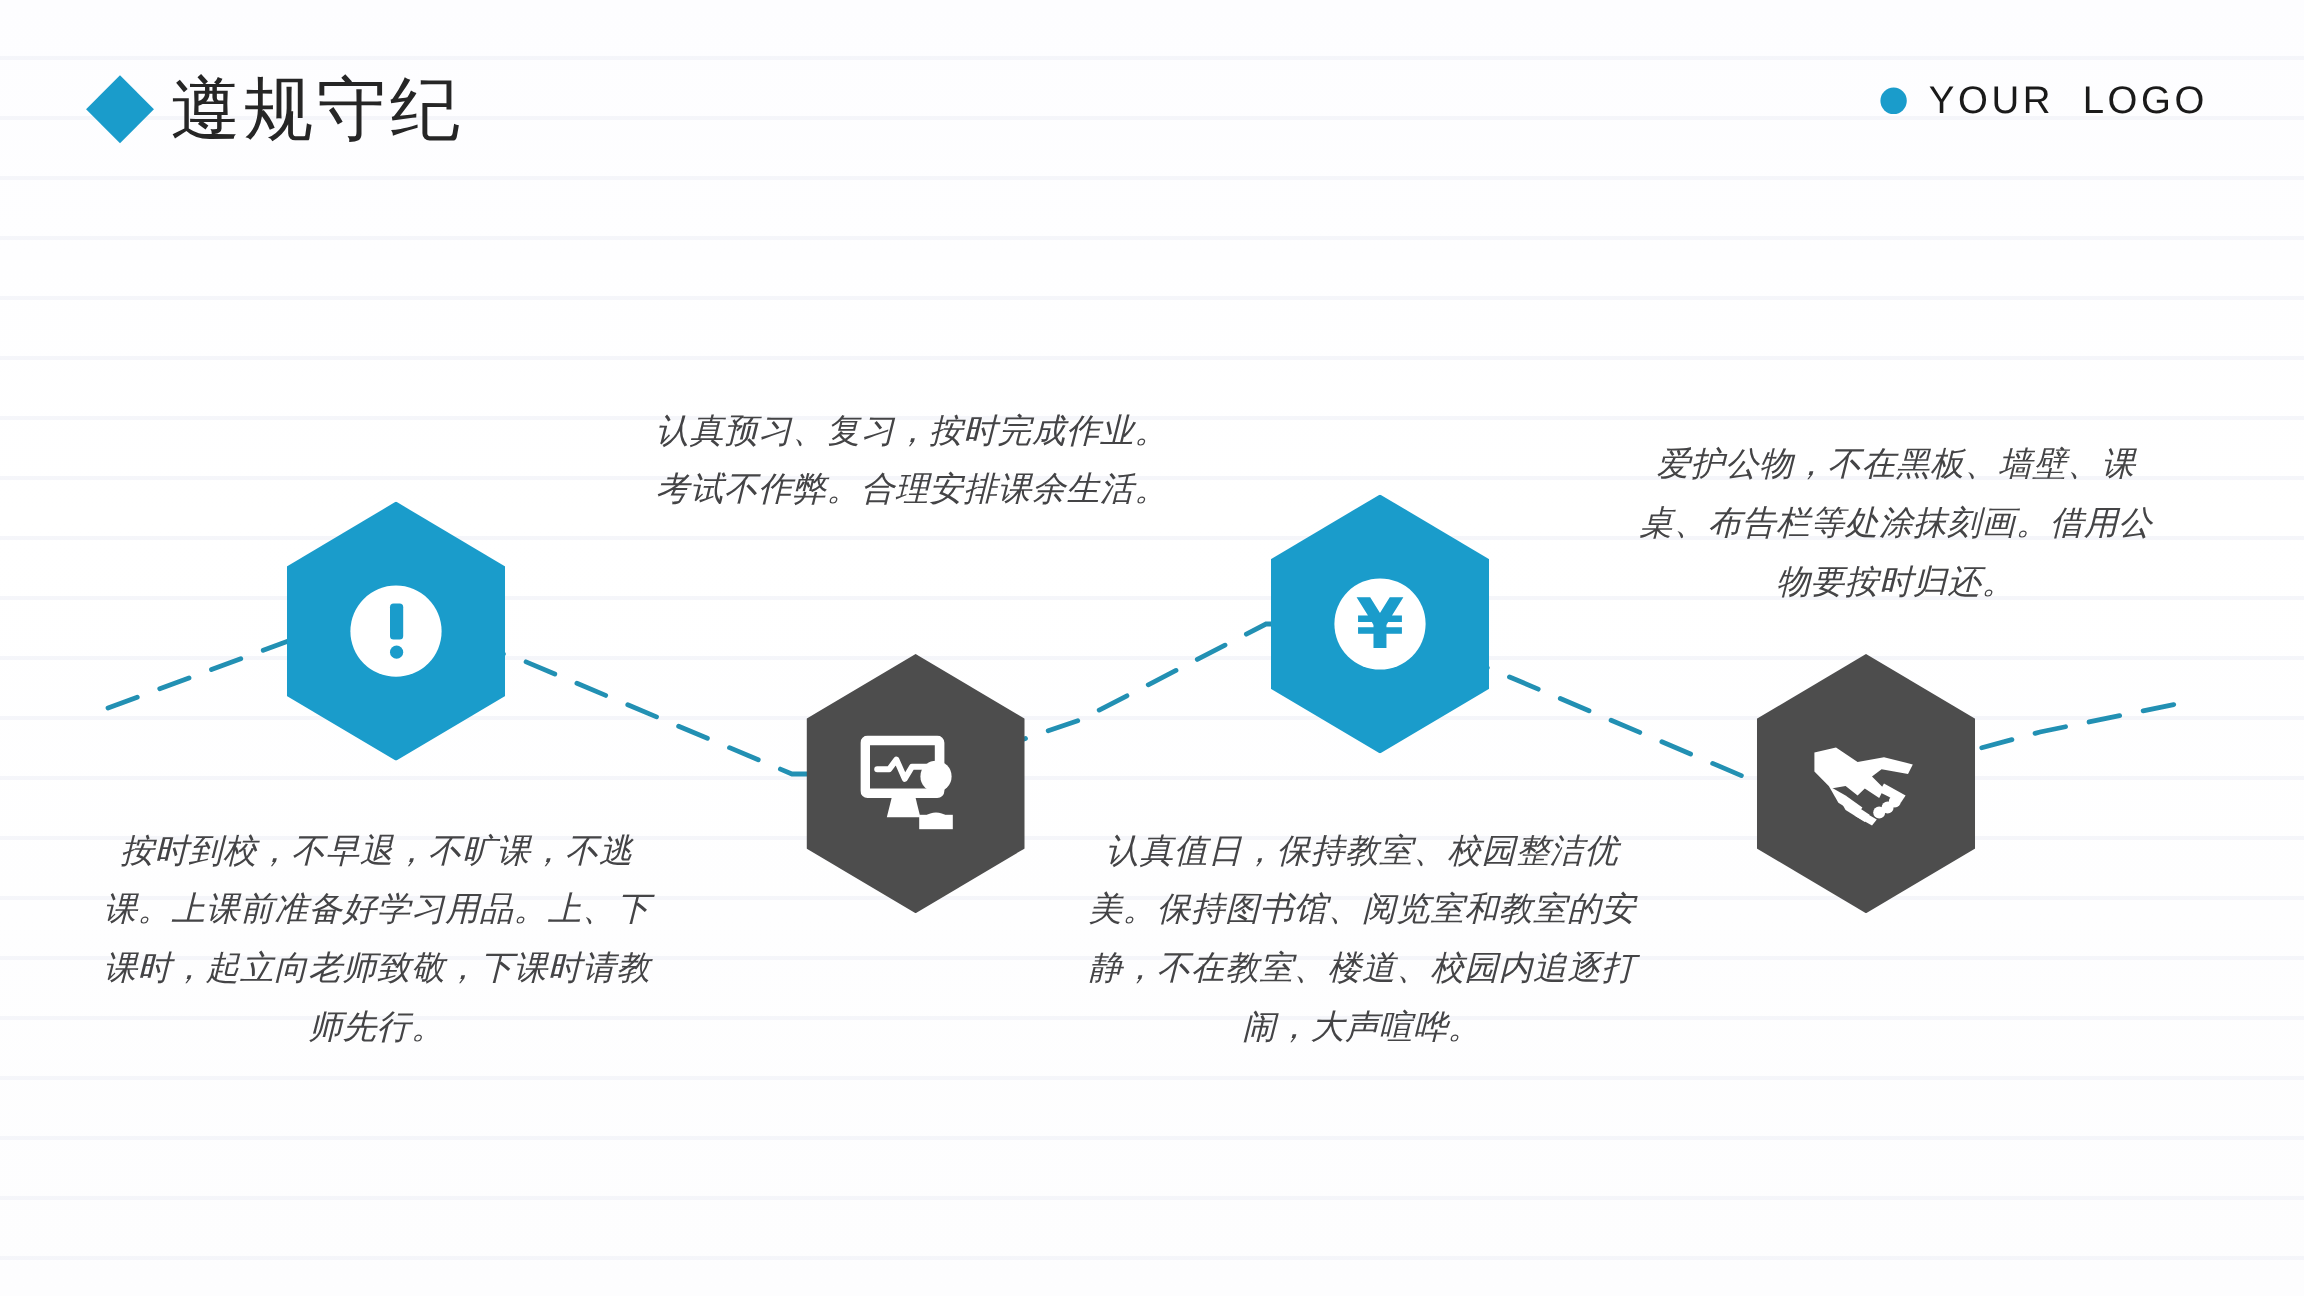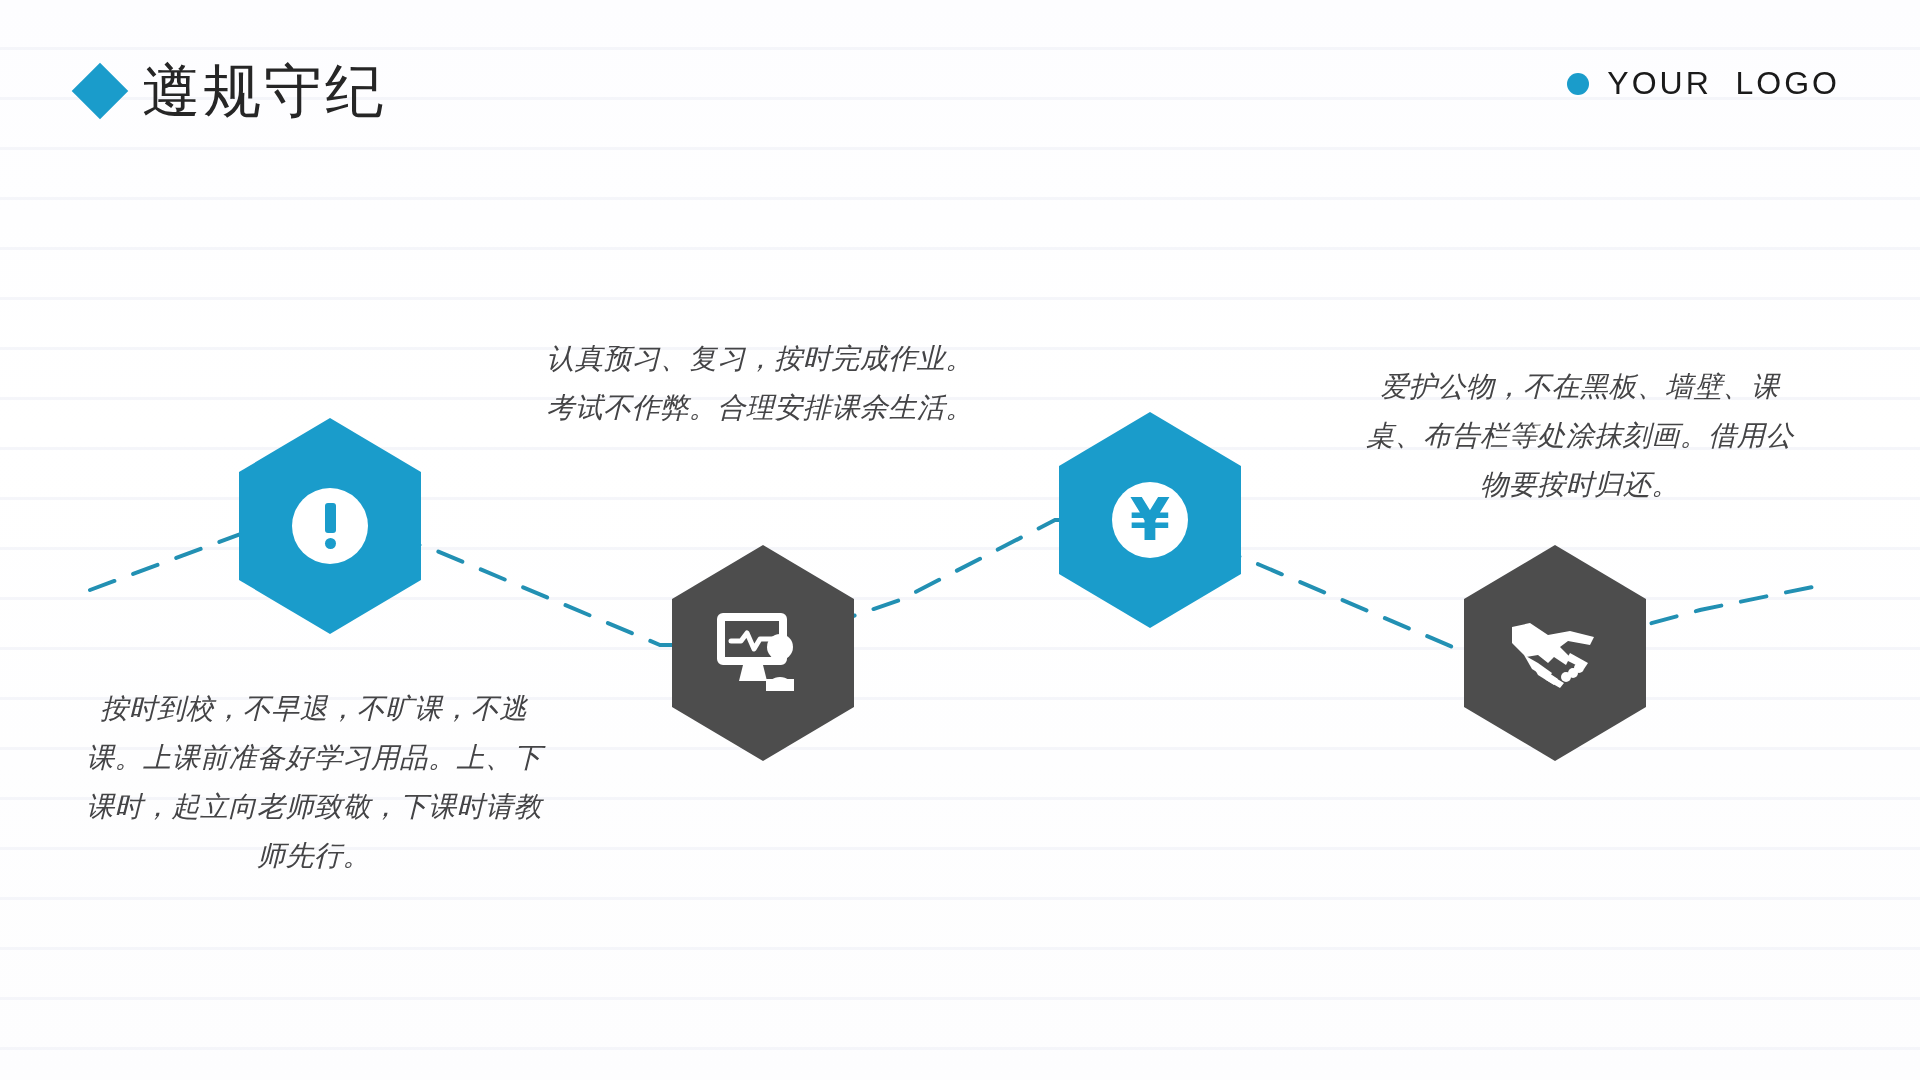--- a/index.html
+++ b/index.html
@@ -163,15 +163,16 @@
       <path d="M 30 50 L 46 60 L 56 66 L 52 71 L 38 63 Z" fill="#ffffff"></path>
       <circle cx="58" cy="60" r="5" fill="#ffffff"></circle>
       <circle cx="65" cy="56" r="5" fill="#ffffff"></circle>
       <circle cx="71" cy="51" r="5" fill="#ffffff"></circle>
       <path d="M 62 36 L 80 46 L 76 52 L 58 43 Z" fill="#ffffff"></path>
     </svg>
   </div>
 
   <div class="para" id="para-1">按时到校，不早退，不旷课，不逃课。上课前准备好学习用品。上、下课时，起立向老师致敬，下课时请教师先行。</div>
   <div class="para" id="para-2">认真预习、复习，按时完成作业。考试不作弊。合理安排课余生活。</div>
+  <div class="para" id="para-3">认真值日，保持教室、校园整洁优美。保持图书馆、阅览室和教室的安静，不在教室、楼道、校园内追逐打闹，大声喧哗。</div>
   <div class="para" id="para-4">爱护公物，不在黑板、墙壁、课桌、布告栏等处涂抹刻画。借用公物要按时归还。</div>
 
 </div>
 
 </body></html>

